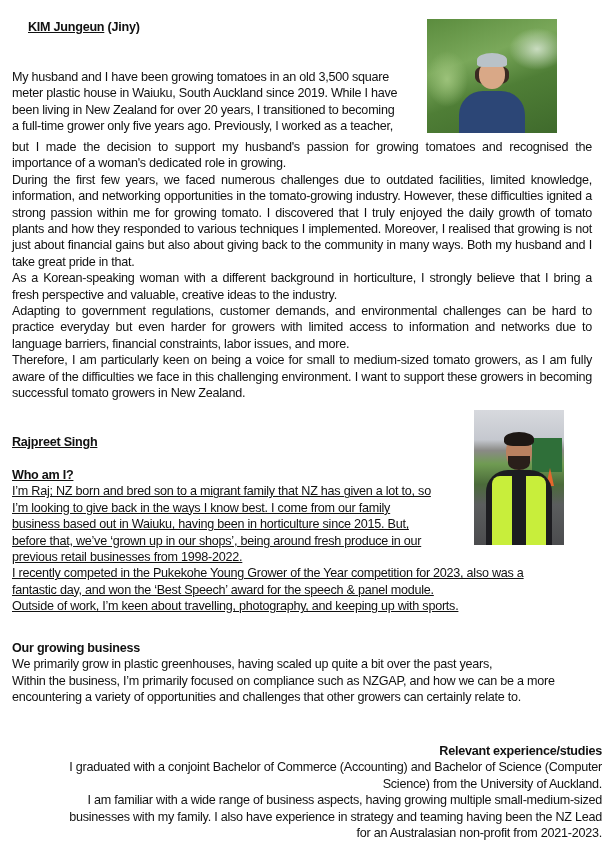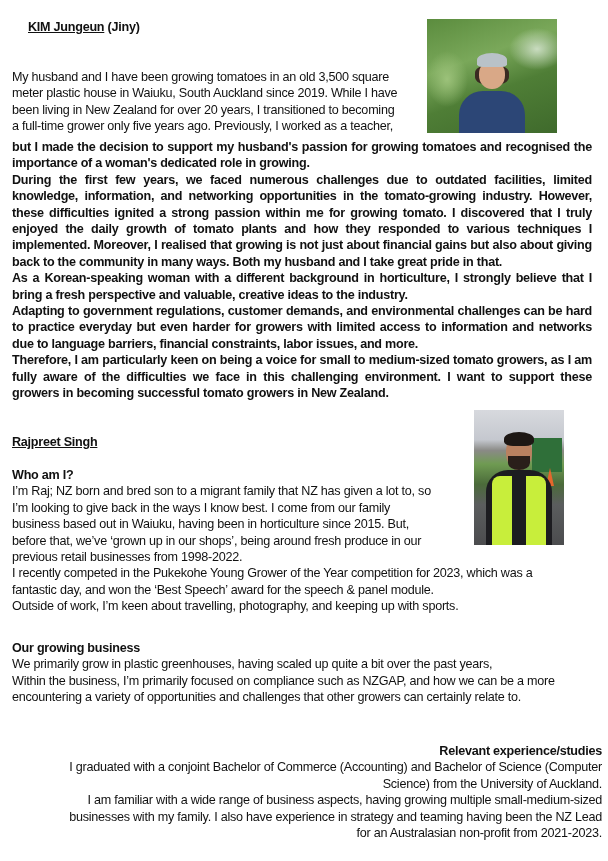--- a/index.html
+++ b/index.html
@@ -96,49 +96,49 @@
     <div class="body"></div>
   </div>
 
   <div style="position:absolute; left:0; top:69px; width:405px;">
     <p class="p">My husband and I have been growing tomatoes in an old 3,500 square</p>
     <p class="p">meter plastic house in Waiuku, South Auckland since 2019. While I have</p>
     <p class="p">been living in New Zealand for over 20 years, I transitioned to becoming</p>
     <p class="p">a full-time grower only five years ago. Previously, I worked as a teacher,</p>
   </div>
 
-  <div style="position:absolute; left:0; top:139px; width:580px;font-weight:bold;">
+  <div style="position:absolute; left:0; top:139px; width:580px;">
     <p class="p just">but I made the decision to support my husband's passion for growing tomatoes and recognised the importance of a woman's dedicated role in growing.</p>
     <p class="p just">During the first few years, we faced numerous challenges due to outdated facilities, limited knowledge, information, and networking opportunities in the tomato-growing industry. However, these difficulties ignited a strong passion within me for growing tomato. I discovered that I truly enjoyed the daily growth of tomato plants and how they responded to various techniques I implemented. Moreover, I realised that growing is not just about financial gains but also about giving back to the community in many ways. Both my husband and I take great pride in that.</p>
     <p class="p just">As a Korean-speaking woman with a different background in horticulture, I strongly believe that I bring a fresh perspective and valuable, creative ideas to the industry.</p>
     <p class="p just">Adapting to government regulations, customer demands, and environmental challenges can be hard to practice everyday but even harder for growers with limited access to information and networks due to language barriers, financial constraints, labor issues, and more.</p>
     <p class="p just">Therefore, I am particularly keen on being a voice for small to medium-sized tomato growers, as I am fully aware of the difficulties we face in this challenging environment. I want to support these growers in becoming successful tomato growers in New Zealand.</p>
   </div>
 
   <div style="position:absolute; left:0; top:434px;" class="bold ul">Rajpreet Singh</div>
 
   <div class="photo photo2" title="photo of Rajpreet Singh in a hi-vis vest">
     <div class="tractor"></div>
     <div class="cone"></div>
     <div class="body"></div>
     <div class="vest-l"></div>
     <div class="vest-r"></div>
     <div class="head"></div>
     <div class="hair"></div>
     <div class="beard"></div>
   </div>
 
-  <div style="position:absolute; left:0; top:467px; width:590px;">
+  <div style="position:absolute; left:0; top:467px; width:590px;text-decoration:underline;">
     <p class="p bold">Who am I?</p>
     <p class="p">I’m Raj; NZ born and bred son to a migrant family that NZ has given a lot to, so</p>
     <p class="p">I’m looking to give back in the ways I know best. I come from our family</p>
     <p class="p">business based out in Waiuku, having been in horticulture since 2015. But,</p>
     <p class="p">before that, we’ve ‘grown up in our shops’, being around fresh produce in our</p>
     <p class="p">previous retail businesses from 1998-2022.</p>
-    <p class="p">I recently competed in the Pukekohe Young Grower of the Year competition for 2023, which was a</p>
+    <p class="p">I recently competed in the Pukekohe Young Grower of the Year competition for 2023, also was a</p>
     <p class="p">fantastic day, and won the ‘Best Speech’ award for the speech &amp; panel module.</p>
     <p class="p">Outside of work, I’m keen about travelling, photography, and keeping up with sports.</p>
   </div>
 
   <div style="position:absolute; left:0; top:640px; width:590px;">
     <p class="p bold">Our growing business</p>
     <p class="p">We primarily grow in plastic greenhouses, having scaled up quite a bit over the past years,</p>
     <p class="p">Within the business, I’m primarily focused on compliance such as NZGAP, and how we can be a more</p>
     <p class="p">encountering a variety of opportunities and challenges that other growers can certainly relate to.</p>
   </div>

